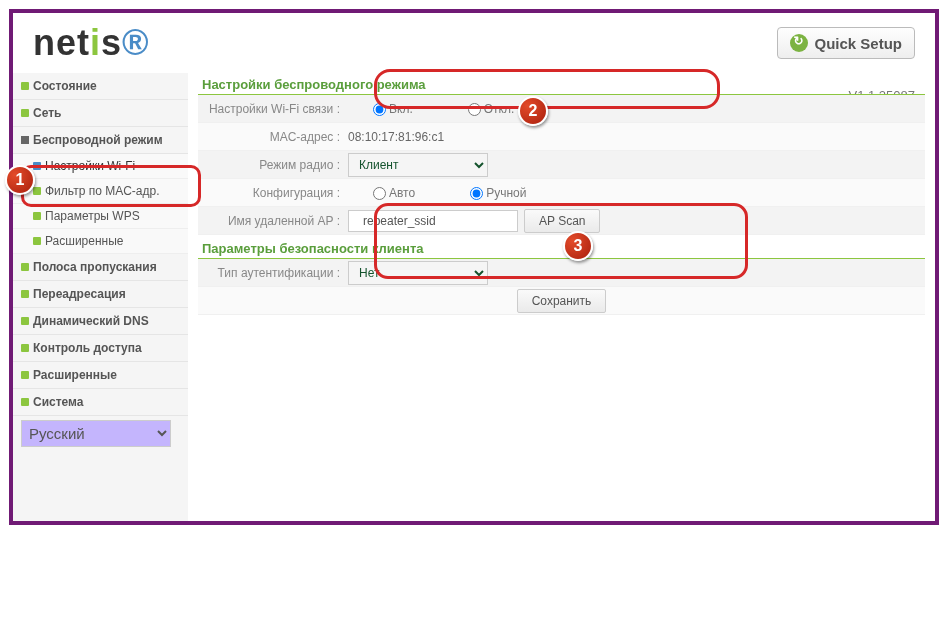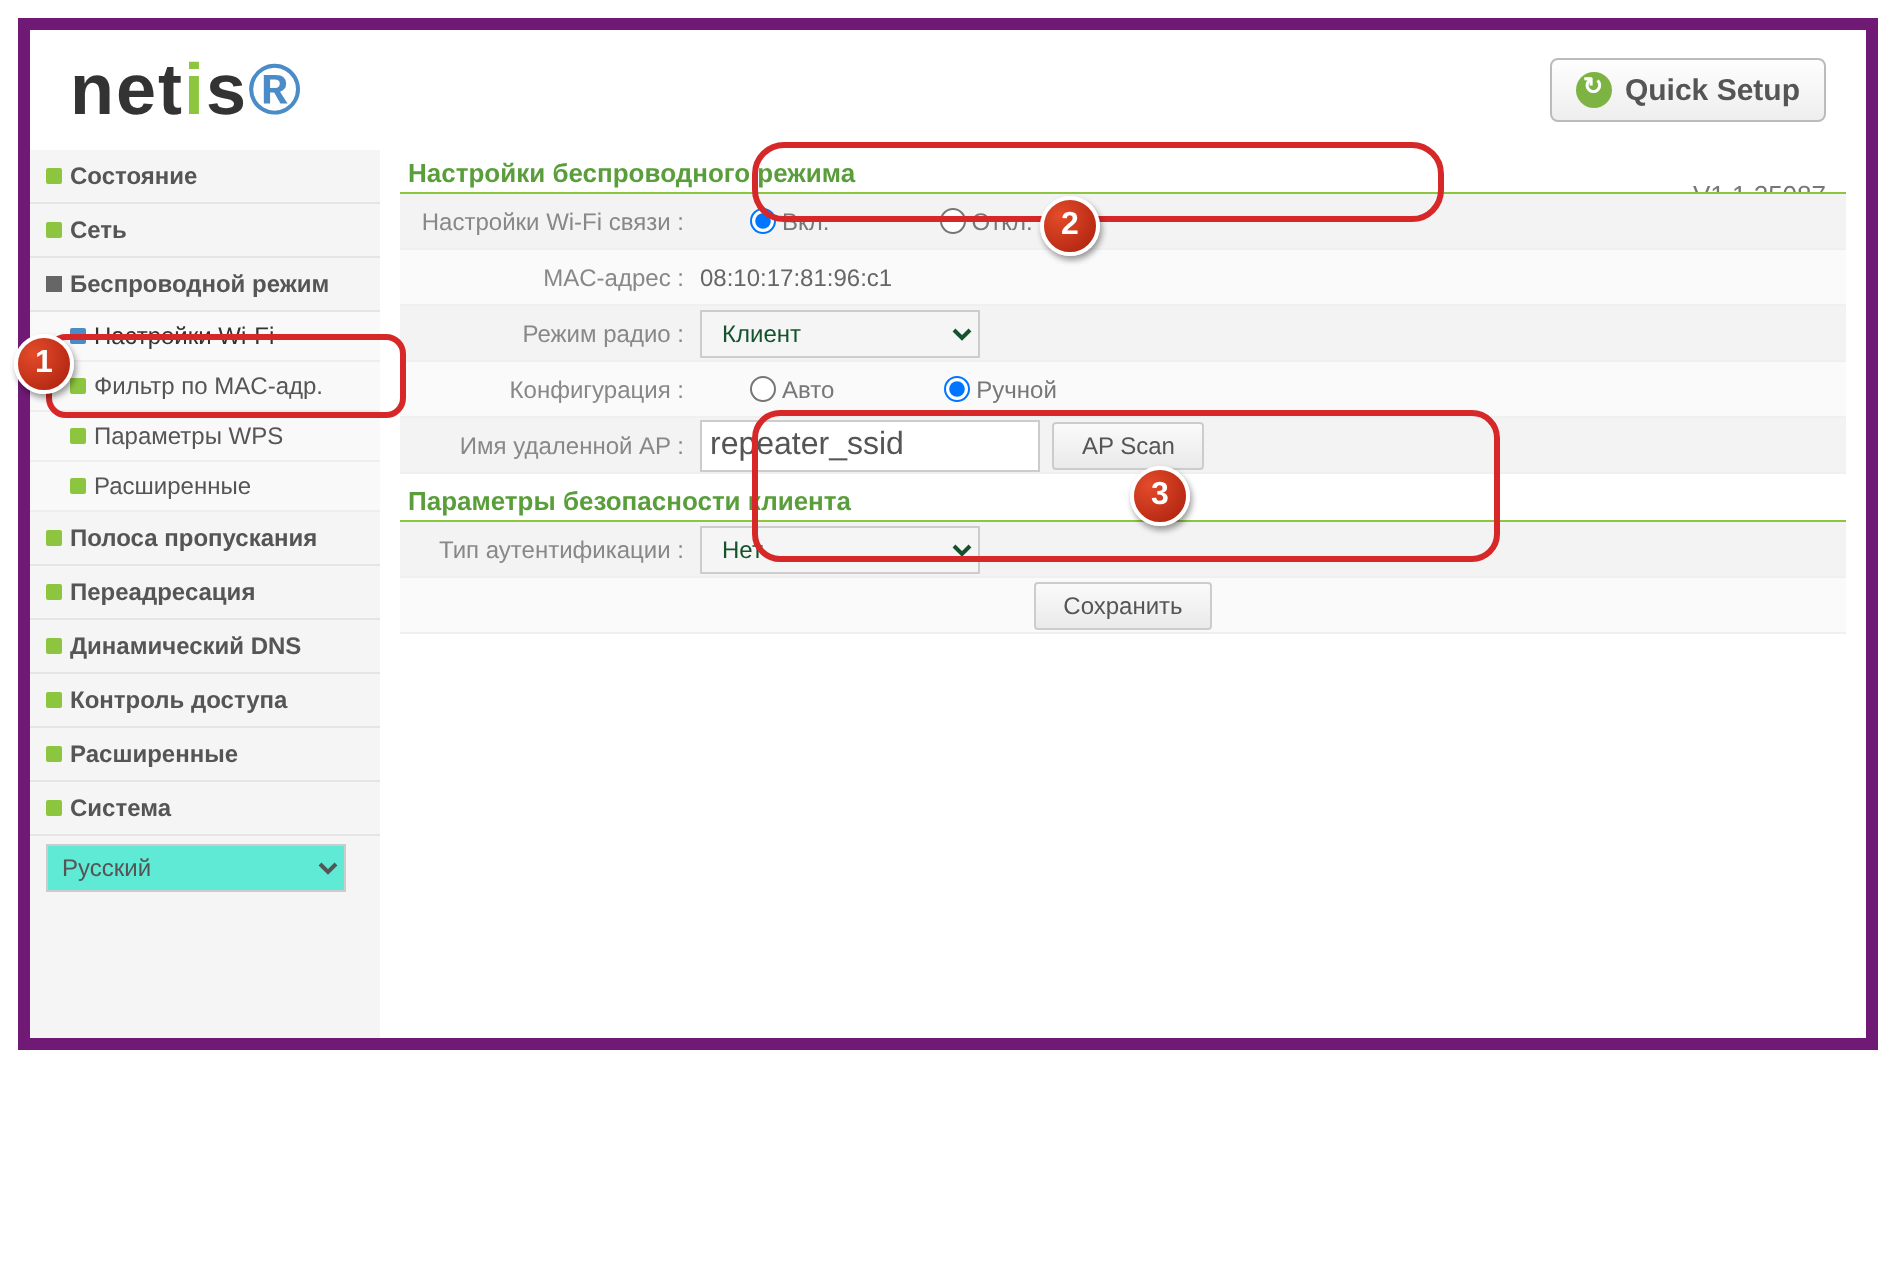--- a/index.html
+++ b/index.html
@@ -1,47 +1,47 @@
 <!DOCTYPE html>
 <html><head>
 <meta charset="utf-8">
 <style>
 * { box-sizing: border-box; margin: 0; padding: 0; }
 body { font-family: Arial, sans-serif; background: #fff; width: 950px; height: 638px; position: relative; overflow: hidden; }
-.container { border: 6px solid #701a75; width: 930px; height: 516px; margin: 9px; position: relative; background: #fff; }
+.container { border: 4px solid #701a75; width: 930px; height: 516px; margin: 9px; position: relative; background: #fff; }
 .header { height: 60px; padding: 10px 20px; display: flex; justify-content: space-between; align-items: center; }
 .logo { font-size: 36px; font-weight: bold; color: #333; letter-spacing: 1px; }
 .logo .dot1 { color: #8cc63f; }
 .logo .dot2 { color: #4a8cc7; }
 .quick-setup { background: linear-gradient(#fefefe,#eee); border: 1px solid #bbb; border-radius: 4px; padding: 6px 12px; font-size: 15px; font-weight: bold; color: #555; cursor: pointer; display: flex; align-items: center; gap: 6px; }
 .quick-setup .qicon { width: 18px; height: 18px; background: #7cb342; border-radius: 50%; position: relative; }
 .quick-setup .qicon::after { content: "↻"; color: #fff; font-size: 12px; position: absolute; left: 3px; top: 0; }
 .version { position: absolute; top: 75px; right: 20px; color: #777; font-size: 13px; }
 .main { display: flex; height: calc(100% - 60px); }
 .sidebar { width: 175px; background: #f5f5f5; font-size: 12px; color: #555; }
 .sidebar .item { padding: 6px 8px; border-bottom: 1px solid #e5e5e5; cursor: pointer; display: flex; align-items: center; gap: 4px; }
 .sidebar .item.top { font-weight: bold; }
 .sidebar .sub { padding: 5px 8px 5px 20px; border-bottom: 1px solid #eee; cursor: pointer; display: flex; align-items: center; gap: 4px; background: #f9f9f9; }
 .sidebar .sub.active { color: #333; }
 .bullet-green { width: 8px; height: 8px; display: inline-block; background: #8cc63f; border-radius: 1px; }
 .bullet-blue { width: 8px; height: 8px; display: inline-block; background: #4a8cc7; border-radius: 1px; }
 .bullet-expand { width: 8px; height: 8px; display: inline-block; background: #666; }
-.lang-select { width: 150px; margin: 4px 8px; background: #5eead4; border: 1px solid #ccc; font-size: 12px; padding: 3px; color: #555; }
+.lang-select { width: 150px; margin: 4px 8px; background: #c4b5fd; border: 1px solid #ccc; font-size: 15px; padding: 3px; color: #555; }
 .content { flex: 1; padding: 0 10px; position: relative; }
 .section-title { color: #5a9e3c; font-size: 13px; font-weight: bold; padding: 4px 0 2px 4px; border-bottom: 1px solid #8cc63f; margin-top: 0; }
 .section-title.sec2 { margin-top: 2px; }
 .form-row { display: flex; align-items: center; height: 28px; font-size: 12px; color: #666; border-bottom: 1px solid #f0f0f0; }
 .form-row:nth-child(odd) { background: #fafafa; }
 .form-row:nth-child(even) { background: #f3f3f3; }
 .form-label { width: 150px; text-align: right; padding-right: 8px; color: #888; }
 .form-value { flex: 1; display: flex; align-items: center; gap: 6px; }
-.form-value input[type=text] { border: 1px solid #ccc; padding: 3px 4px; font-size: 16px; color: #555; width: 170px; }
+.form-value input[type=text] { border: 1px solid #ccc; padding: 3px 14px; font-size: 12px; color: #555; width: 170px; }
 .form-value select { border: 1px solid #ccc; background: #f5f5f5; padding: 3px 6px; font-size: 12px; color: #14532d; width: 140px; }
 .radio-group { display: flex; align-items: center; gap: 30px; }
-.radio-group label { display: flex; align-items: flex-start; gap: 3px; font-size: 12px; color: #777; padding-left: 25px; }
+.radio-group label { display: flex; align-items: flex-end; gap: 3px; font-size: 12px; color: #777; padding-left: 25px; }
 .btn { background: linear-gradient(#fafafa,#eaeaea); border: 1px solid #ccc; padding: 4px 14px; font-size: 12px; color: #555; cursor: pointer; border-radius: 2px; }
 .btn-row { text-align: center; padding: 8px 0; }
 
 
 .annot { position: absolute; border: 3px solid #d62828; border-radius: 10px; pointer-events: none; }
 .annot2 { left: 186px; top: -4px; width: 346px; height: 40px; border-radius: 16px; }
 .annot3 { left: 186px; top: 130px; width: 374px; height: 76px; border-radius: 14px; }
 
 
 .numcircle { position: absolute; width: 30px; height: 30px; background: radial-gradient(circle at 30% 30%, #e34b2a, #a91f0d); border: 2px solid #fff; border-radius: 50%; color: #fff; font-weight: bold; font-size: 16px; display: flex; align-items: center; justify-content: center; box-shadow: 1px 2px 3px rgba(0,0,0,.4); pointer-events: none; }

